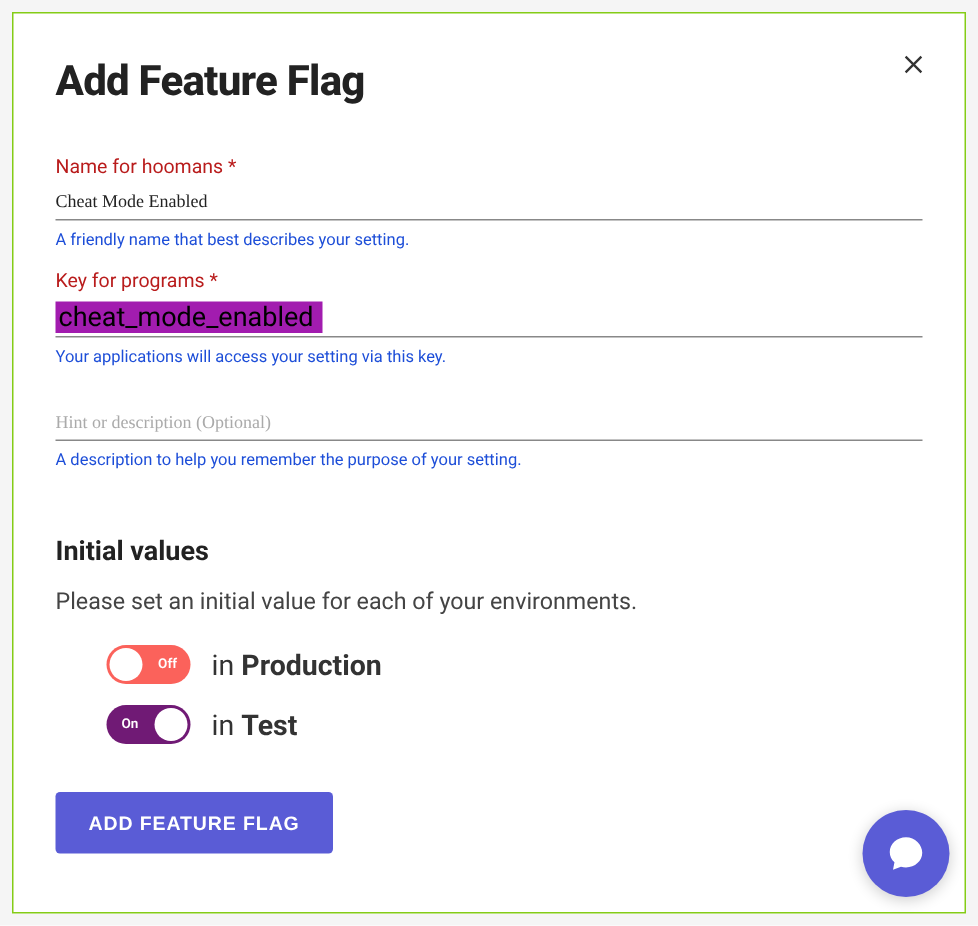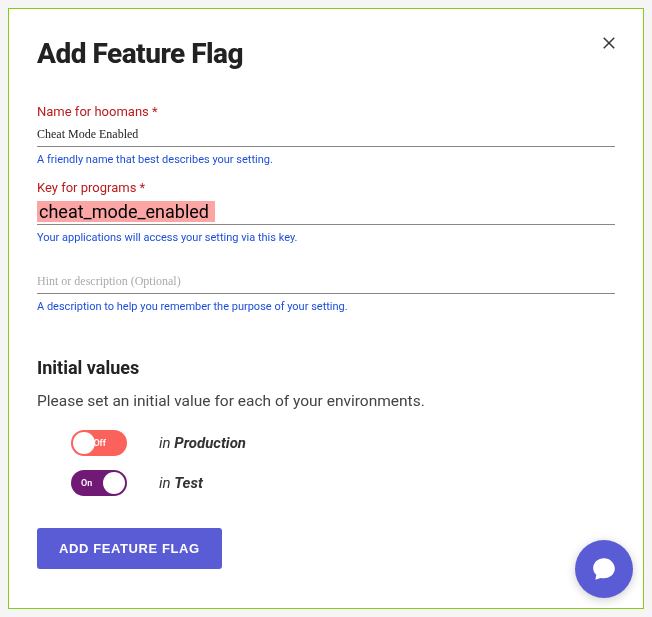--- a/index.html
+++ b/index.html
@@ -55,21 +55,21 @@
       padding: 4px 0;
       background: transparent;
       outline: none;
       font-family: Liberation Serif, serif;
     }
     .field-input::placeholder {
       color: #aaa;
       font-weight: 400;
     }
     .highlight {
-      background: #fca5a5;
+      background: #a21caf;
       display: inline-block;
       padding: 0 6px 0 2px;
       font-family: inherit;
     }
     .field-input-wrap {
       width: 100%;
       border-bottom: 1px solid #888;
       padding: 2px 0;
       font-size: 18px;
     }
@@ -120,27 +120,26 @@
       position: absolute;
     }
     .toggle-off .toggle-knob { left: 2px; }
     .toggle-on .toggle-knob { right: 2px; }
     .toggle-label {
       color: #fff;
       font-size: 9px;
       font-weight: 600;
       position: absolute;
     }
-    .toggle-off .toggle-label { right: 21px; }
+    .toggle-off .toggle-label { right: 9px; }
     .toggle-on .toggle-label { left: 10px; }
     .env-text {
-      margin-left: 32px;
-      font-size: 15px;
+      margin-left: 14px;
+      font-size: 19px;
       color: #333;
-      font-style: italic;
     }
     .env-text .in { font-weight: 400; }
     .env-text .name { font-weight: 700; }
     .submit-btn {
       background: #5a5cd6;
       color: #fff;
       border: none;
       padding: 13px 22px;
       font-size: 13px;
       font-weight: 700;

